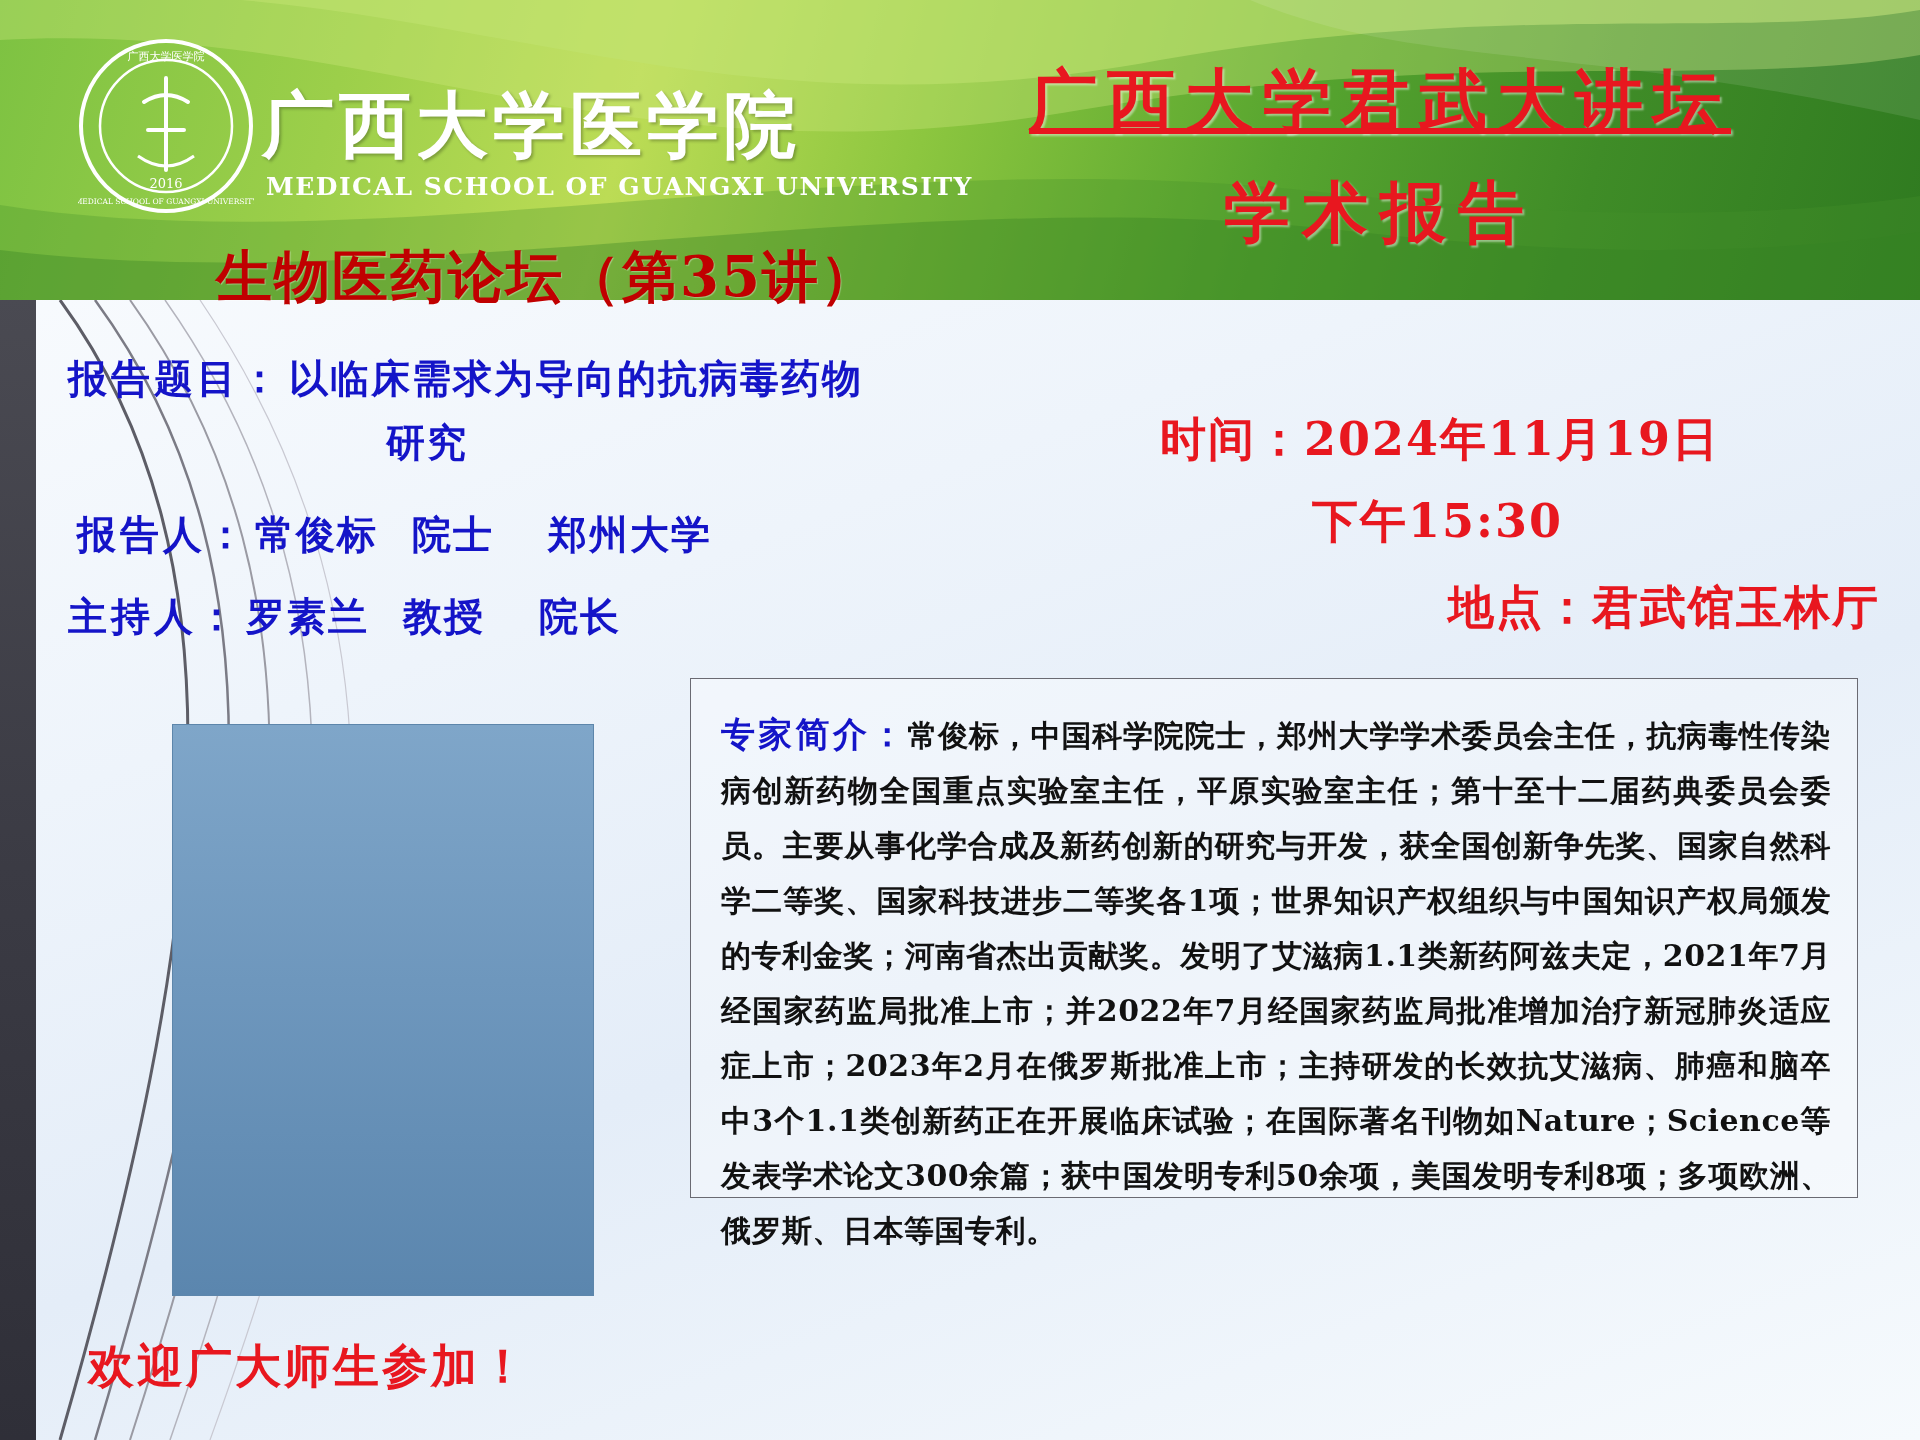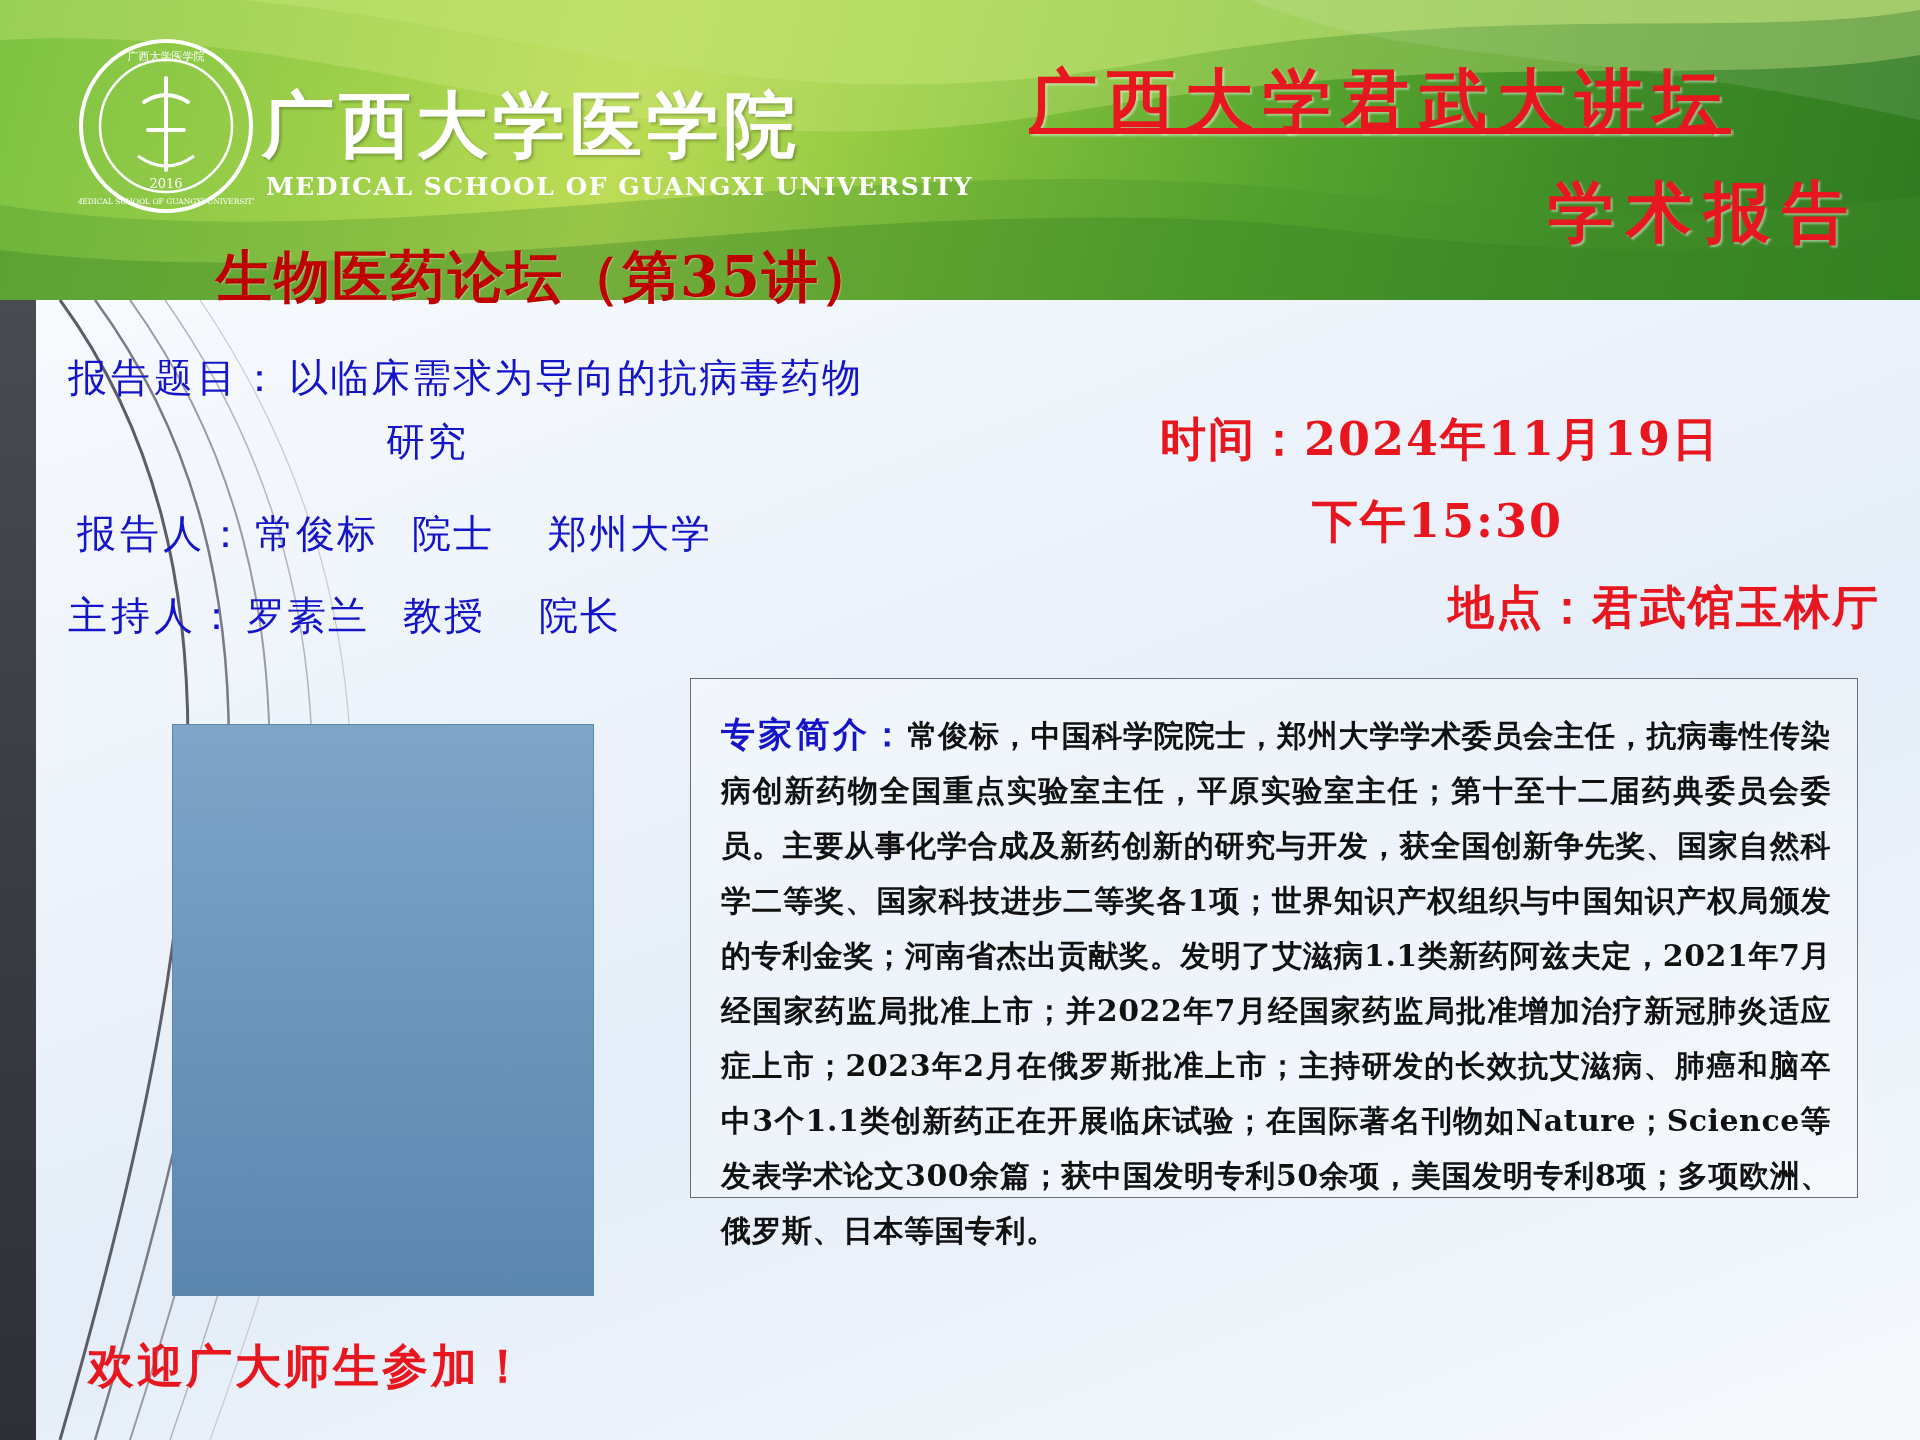--- a/index.html
+++ b/index.html
@@ -112,41 +112,41 @@
     letter-spacing: 10px;
     text-shadow: 2px 2px 2px rgba(255,255,255,0.45);
     white-space: nowrap;
     text-decoration: underline;
   }
   .header-sub-title {
     position: absolute;
     left: 900px;
     top: 168px;
     width: 960px;
-    text-align: right;
+    text-align: center;
     font-family: "DejaVu Serif", "Liberation Serif", serif;
     font-size: 66px;
     font-weight: 700;
     color: #e8171f;
     letter-spacing: 12px;
     text-shadow: 2px 2px 2px rgba(255,255,255,0.45);
     white-space: nowrap;
   }
 
   
   .info-block {
     position: absolute;
     left: 68px;
     top: 350px;
     width: 1080px;
   }
   .info-row {
     font-family: "DejaVu Serif", "Liberation Serif", serif;
     font-size: 39px;
-    font-weight: 400;
+    font-weight: 700;
     color: #1414c8;
     letter-spacing: 2px;
     line-height: 56px;
     white-space: nowrap;
   }
   .info-row.title-row {
     white-space: normal;
   }
   .info-label {
     letter-spacing: 4px;

